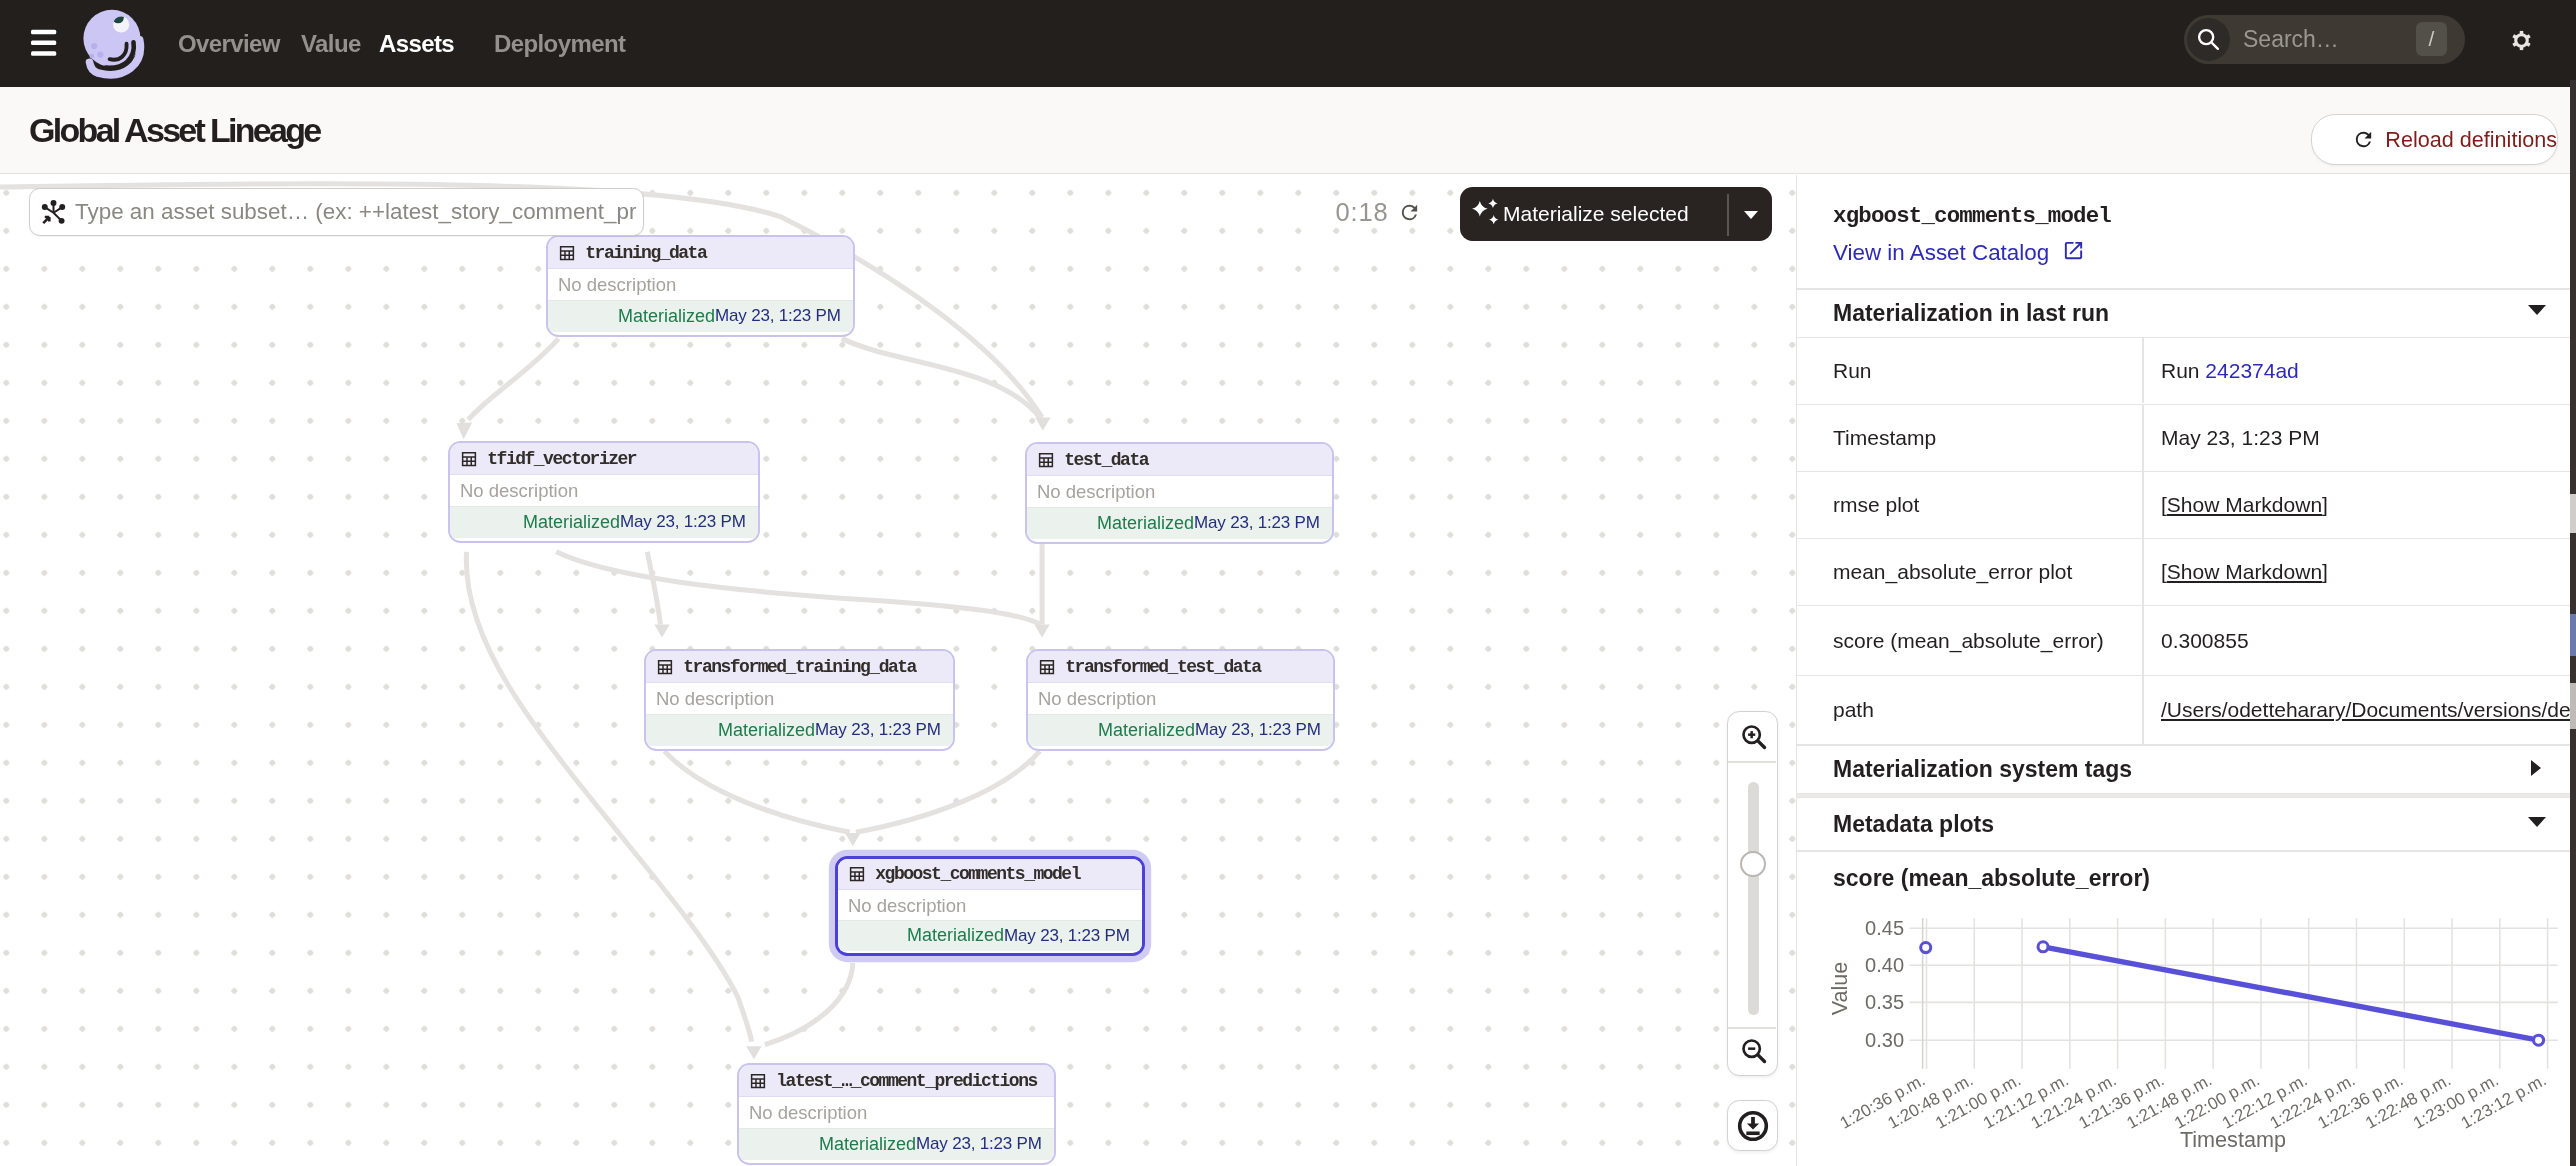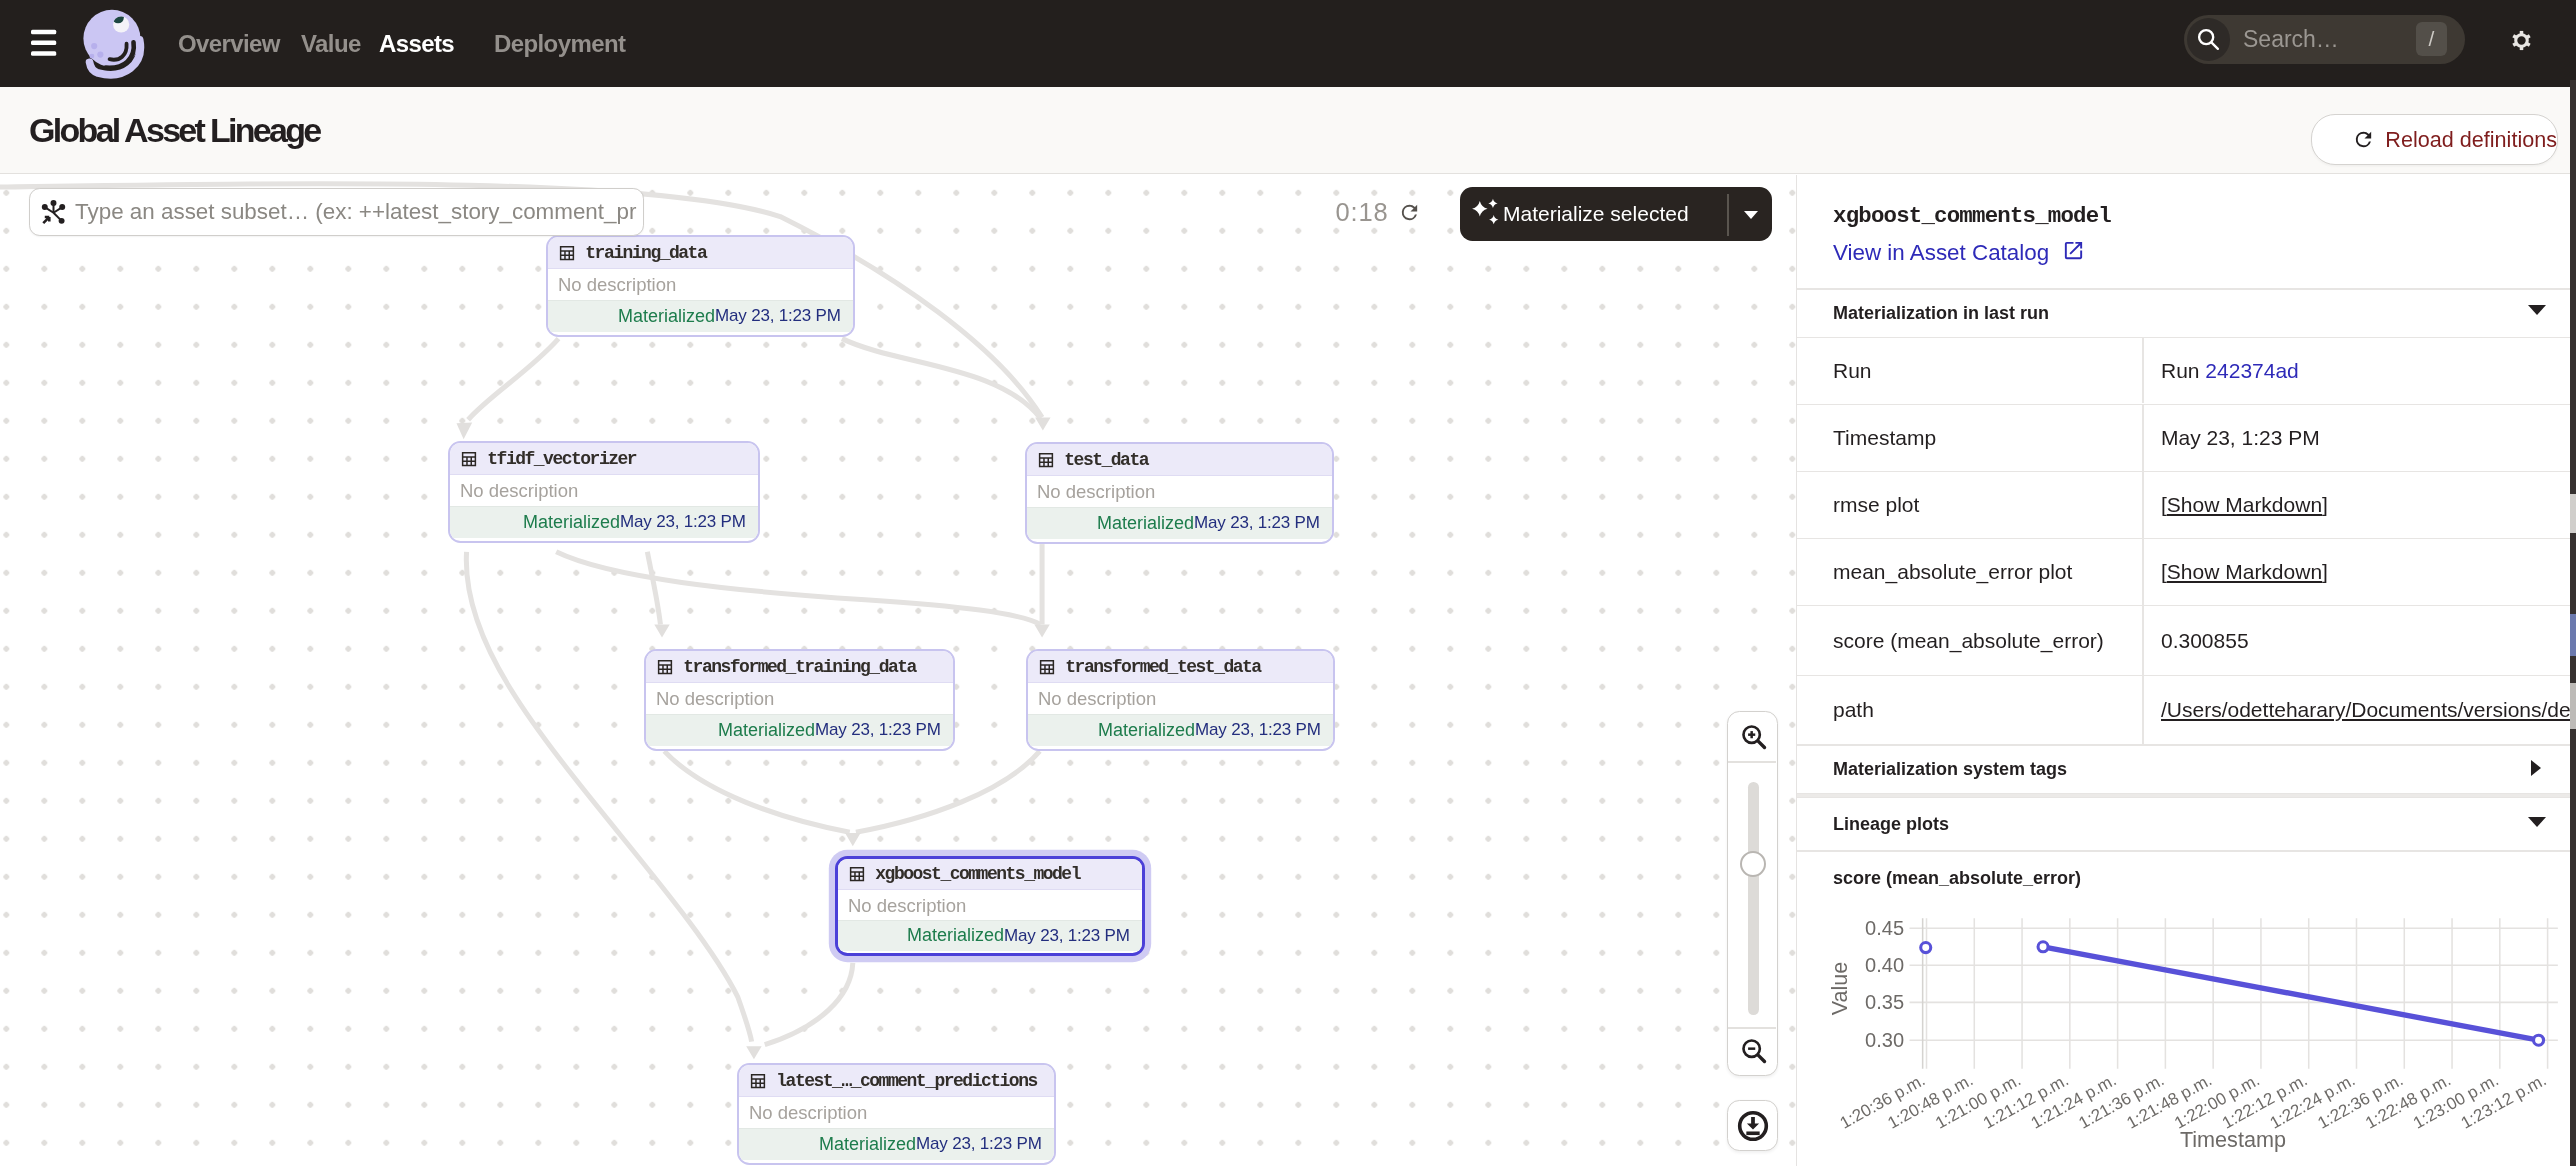--- a/index.html
+++ b/index.html
@@ -40,21 +40,21 @@
   #zoomCtl { position:absolute; left:1727px; top:536px; width:51px; height:365px; background:#fff; border:1.5px solid #D3D1CE; border-radius:12.4px; box-shadow:0 1.5px 3.1px rgba(0,0,0,0.06);}
   #zoomCtl .sep { position:absolute; left:0; width:48px; height:1.5px; background:#E3E1DE; }
   #track { position:absolute; left:20px; top:70px; width:10.8px; height:233px; background:#DDDBD8; border-radius:5.4px; }
   #knob { position:absolute; left:12.4px; top:139px; width:26px; height:26px; border-radius:50%; background:#fff; border:2.3px solid #B9B6B2; }
   #dlBtn { position:absolute; left:1727px; top:925px; width:51px; height:51px; background:#fff; border:1.5px solid #D3D1CE; border-radius:12.4px; display:flex; align-items:center; justify-content:center; box-shadow:0 1.5px 3.1px rgba(0,0,0,0.06);}
   
   #panel { position:absolute; left:1796px; top:175px; width:780px; height:991px; background:#fff; border-left:1.5px solid #E5E3E1; }
   .prow { position:absolute; left:0; width:780px; }
   .plabel { position:absolute; left:36px; font-size:21px; color:#231F20; }
   .hline { position:absolute; left:0; width:780px; height:1.5px; background:#E7E5E3; }
-  .sechead { font-weight:700; font-size:18px; color:#231F20; }
+  .sechead { font-weight:700; font-size:23px; color:#231F20; }
   .tblrow { position:absolute; left:0; width:780px; border-top:1.5px solid #E7E5E3; overflow:hidden; }
   .tlabel { position:absolute; left:36px; top:50%; transform:translateY(-50%); font-size:21px; color:#231F20; }
   .tvalue { position:absolute; left:364px; top:50%; transform:translateY(-50%); font-size:21px; color:#231F20; white-space:nowrap; }
   .vline { position:absolute; left:345px; top:0; width:1.5px; height:100%; background:#E7E5E3; }
   .blue { color:#2E2AB8; }
   .caret-r { width:0;height:0;border-top:8.5px solid transparent;border-bottom:8.5px solid transparent;border-left:10.8px solid #231F20; }
   .caret-d { width:0;height:0;border-left:9.3px solid transparent;border-right:9.3px solid transparent;border-top:10.8px solid #231F20; }
   
   #strip { position:absolute; left:2570px; top:80px; width:6.2px; height:1086px; background:#363130; }
 </style>
@@ -337,21 +337,21 @@
     <div class="tlabel">path</div>
     <div class="tvalue" style="text-decoration:underline">/Users/odetteharary/Documents/versions/de</div>
   </div>
   <div class="hline" style="top:569px"></div>
   <div class="prow" style="top:569px;height:49px">
     <div class="plabel sechead" style="top:50%;transform:translateY(-50%)">Materialization system tags</div>
     <div class="caret-r abs" style="left:734px;top:16px"></div>
   </div>
   <div class="abs" style="left:0;top:618px;width:780px;height:4.6px;background:#ECEAE8;border-top:1.5px solid #E7E5E3;border-bottom:1.5px solid #E7E5E3"></div>
   <div class="prow" style="top:623px;height:52px">
-    <div class="plabel sechead" style="top:50%;transform:translateY(-50%)">Lineage plots</div>
+    <div class="plabel sechead" style="top:50%;transform:translateY(-50%)">Metadata plots</div>
     <div class="caret-d abs" style="left:731px;top:18.5px"></div>
   </div>
   <div class="hline" style="top:675px"></div>
   <div class="prow" style="top:678px;height:49px">
     <div class="plabel sechead" style="top:50%;transform:translateY(-50%)">score (mean_absolute_error)</div>
   </div>
 
   <svg class="abs" style="left:0;top:717px" width="780" height="274" viewBox="0 0 1009 355">
     <g stroke="#E4E2E0" stroke-width="2" fill="none">
       <line x1="167" y1="34" x2="167" y2="229"></line>

